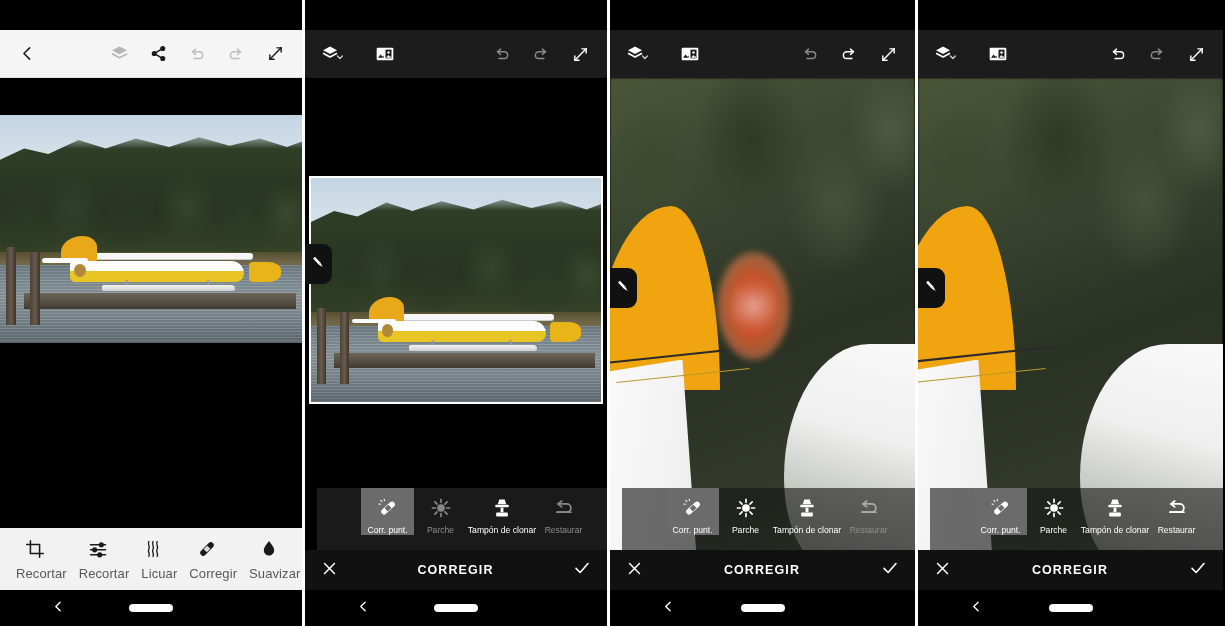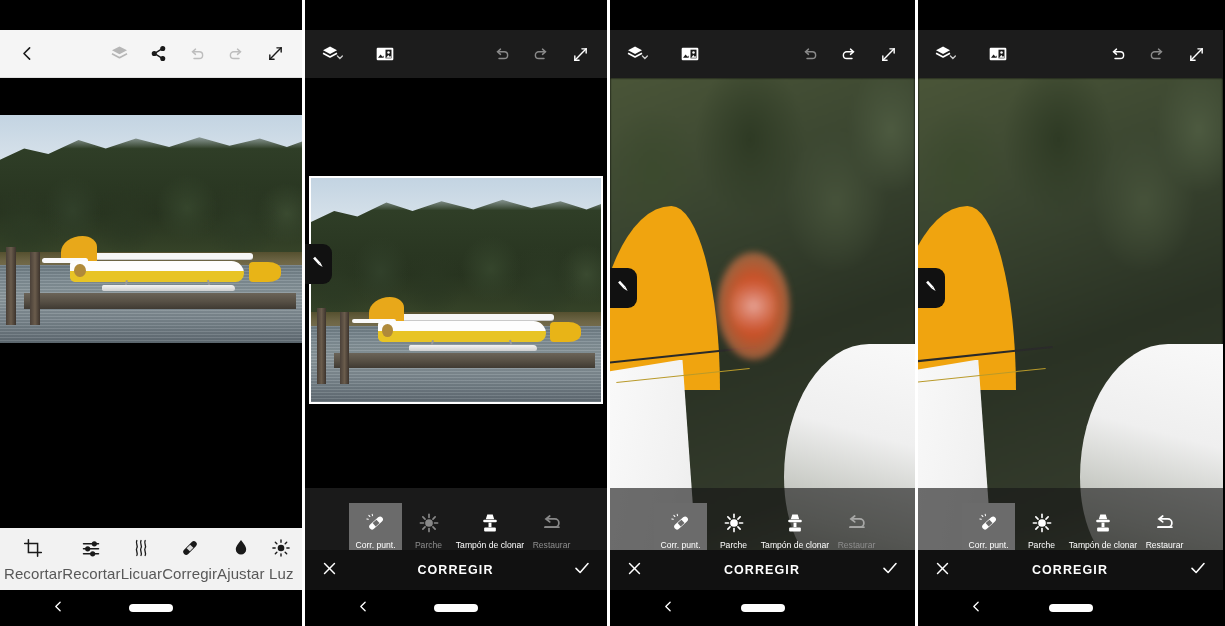--- a/index.html
+++ b/index.html
@@ -137,27 +137,27 @@
     background: #111; border-radius: 0 9px 9px 0;
     display: flex; align-items: center; justify-content: center;
   }
 
   
   .toolbar-light {
     position: absolute; left: 0; right: 0; bottom: 36px; height: 62px;
     background: #f2f2f2; display: flex; align-items: center; padding: 0 4px;
   }
   .tool { flex: 1 1 0; display:flex; flex-direction:column; align-items:center; gap:6px; }
-  .tool .lbl { font-size: 15px; color: #585858; letter-spacing: .1px; }
+  .tool .lbl { font-size: 13px; color: #585858; letter-spacing: .1px; margin-left: 12px; }
   .tool .gly { height: 22px; display:flex; align-items:center; justify-content:center; }
 
   
   .edit-tools {
-    position: absolute; left: 0; right: 0; height: 62px;
-    display: flex; align-items: flex-end;
+    position: absolute; left: 12px; right: 0; height: 62px;
+    display: flex; align-items: flex-start;
   }
   .edit-tools.solid { background: #1a1a1a; }
   .edit-tools.glass { background: rgba(22,22,22,0.62); }
   .et {
     flex: 0 0 53px; display:flex; flex-direction:column; align-items:center;
     justify-content: flex-start; padding-top: 9px; gap: 6px;
   }
   .et.wide { flex: 0 0 70px; }
   .et.sel { background: #6b6b6b; }
   .et .gly { height: 22px; display:flex; align-items:center; justify-content:center; }
@@ -306,21 +306,21 @@
             </svg>
         </span>
         <span class="lbl">Corregir</span>
       </div>
       <div class="tool">
         <span class="gly">
           <svg width="20" height="20" viewBox="0 0 24 24">
               <path d="M12 2.5c3.6 5 6.2 7.6 6.2 11.2A6.2 6.2 0 0 1 5.8 13.7C5.8 10.1 8.4 7.5 12 2.5z" fill="#1a1a1a"></path>
             </svg>
         </span>
-        <span class="lbl">Ajustar</span>
+        <span class="lbl">Suavizar</span>
       </div>
       <div class="tool">
         <span class="gly">
           <svg width="20" height="20" viewBox="0 0 24 24" fill="none" stroke="#1a1a1a" stroke-width="1.7" stroke-linecap="round">
               <circle cx="12" cy="12" r="4" fill="#1a1a1a" stroke="none"></circle>
               <line x1="12" y1="2.3" x2="12" y2="5"></line>
               <line x1="12" y1="19" x2="12" y2="21.7"></line>
               <line x1="2.3" y1="12" x2="5" y2="12"></line>
               <line x1="19" y1="12" x2="21.7" y2="12"></line>
               <line x1="5.2" y1="5.2" x2="7" y2="7"></line>

